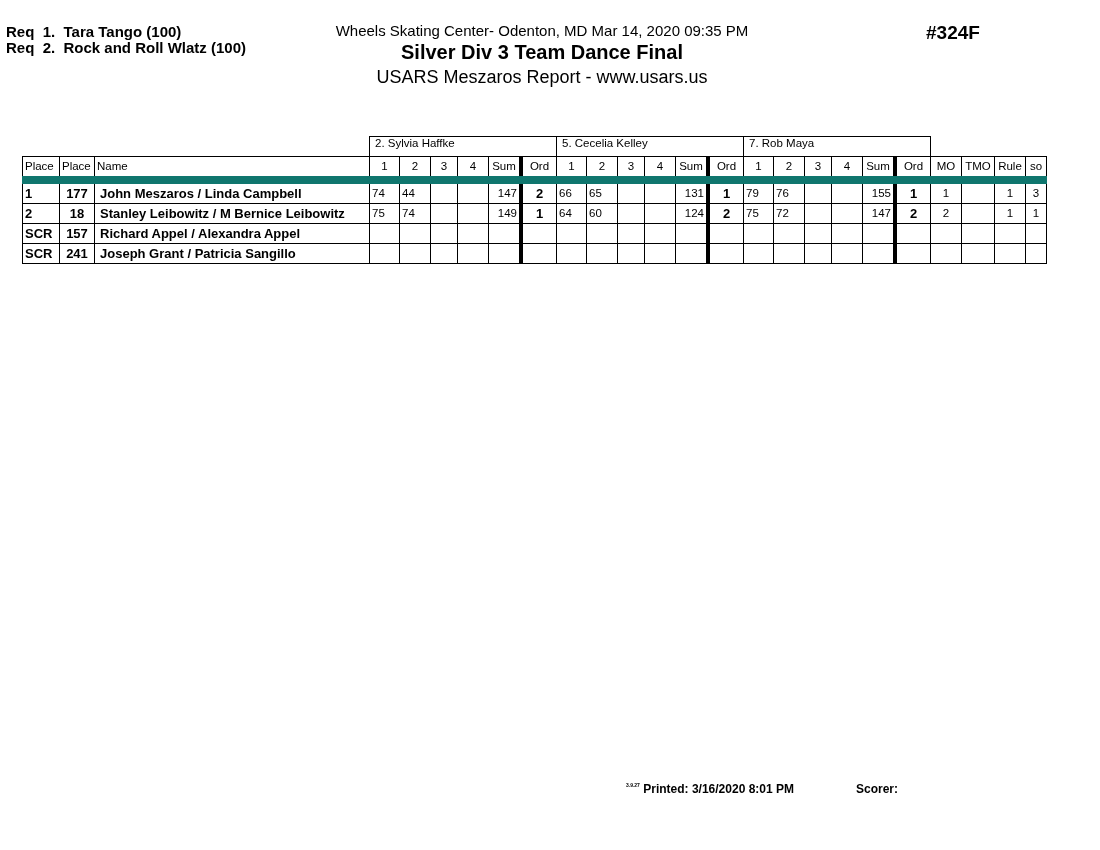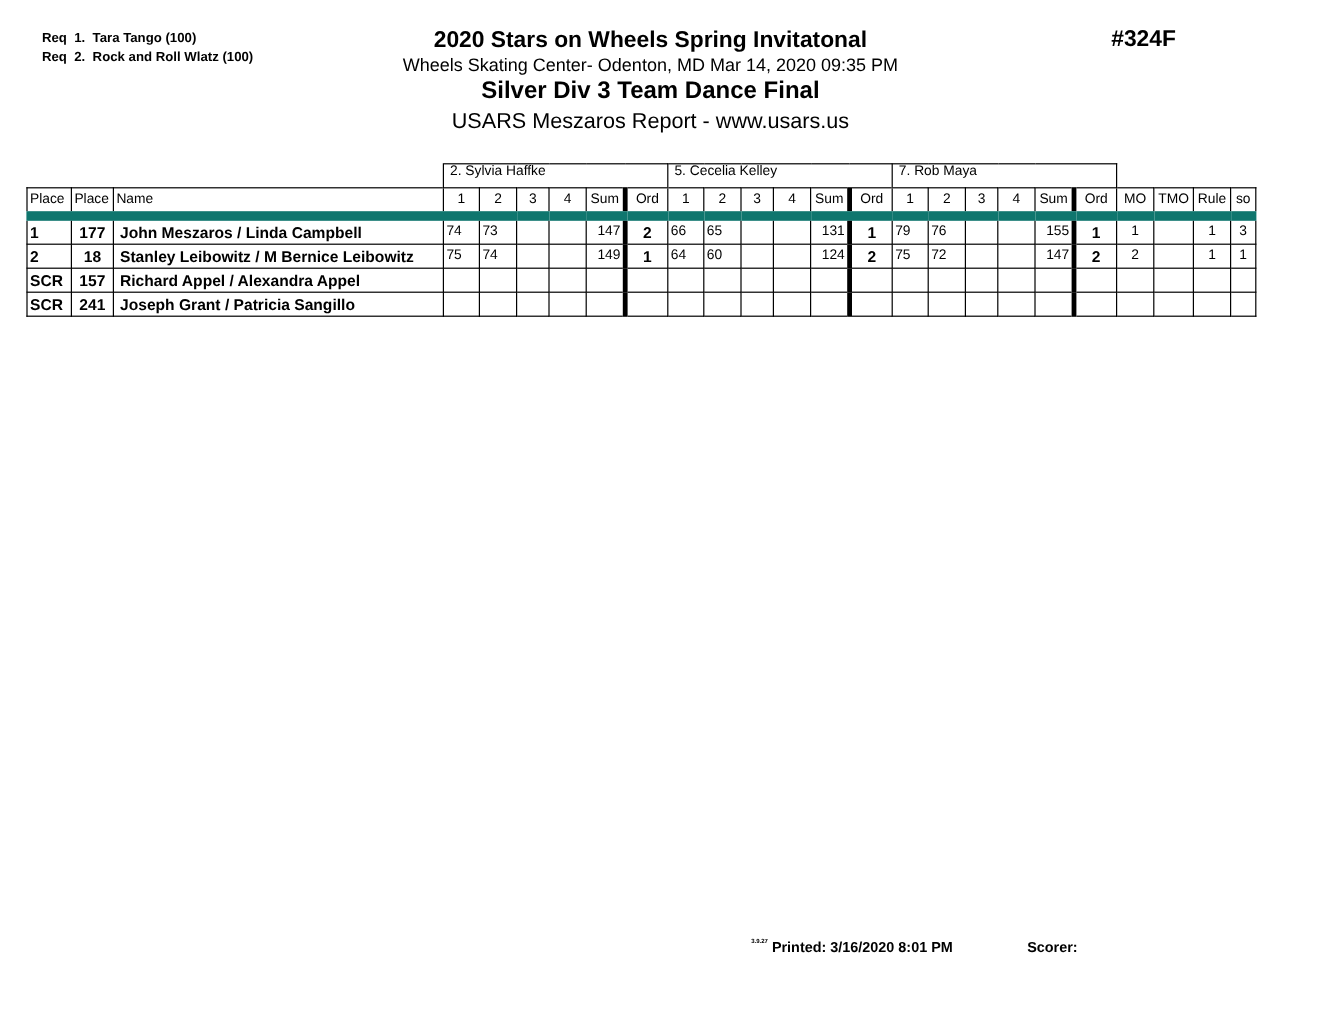--- a/index.html
+++ b/index.html
@@ -1,17 +1,17 @@
 <!DOCTYPE html>
 <html><head>
 <meta charset="utf-8">
 <style>
   html,body{margin:0;padding:0;background:#fff;}
   body{width:1100px;height:850px;position:relative;font-family:"Liberation Sans",sans-serif;color:#000;overflow:hidden;}
-  .req{position:absolute;left:35px;top:24px;font-size:11px;font-weight:bold;line-height:16px;}
+  .req{position:absolute;left:6px;top:24px;font-size:15px;font-weight:bold;line-height:16px;}
   .req div{white-space:pre;}
   .hdr{position:absolute;left:300px;width:484px;top:22px;text-align:center;}
   .t1{font-size:19px;font-weight:bold;line-height:24px;}
   .t2{font-size:15px;line-height:17px;}
   .t3{font-size:20px;font-weight:bold;line-height:26px;}
   .t4{font-size:18px;line-height:24px;}
   .num{position:absolute;left:926px;top:22px;font-size:19px;font-weight:bold;}
   table{position:absolute;left:22px;top:136px;border-collapse:collapse;font-size:11.5px;}
   td{border:1px solid #000;height:19px;padding:0 2px;white-space:nowrap;}
   .judge td.blank{border:none;}
@@ -27,21 +27,20 @@
 </style>
 </head>
 <body>
 
 <div class="req">
   <div>Req  1.  Tara Tango (100)</div>
   <div>Req  2.  Rock and Roll Wlatz (100)</div>
 </div>
 
 <div class="hdr">
-  <div class="t1">2020 Stars on Wheels Spring Invitatonal</div>
   <div class="t2">Wheels Skating Center- Odenton, MD  Mar 14, 2020  09:35 PM</div>
   <div class="t3">Silver Div 3 Team Dance Final</div>
   <div class="t4">USARS Meszaros Report - www.usars.us</div>
 </div>
 <div class="num">#324F</div>
 
 <table>
   <tbody id="tb">
       <tr class="judge">
         <td class="blank" colspan="3" style="border-right:1px solid #000"></td>
@@ -75,21 +74,21 @@
         <td class="c" style="width:26px">MO</td>
         <td class="c" style="width:28px">TMO</td>
         <td class="c" style="width:26px">Rule</td>
         <td class="c" style="width:16px">so</td>
       </tr>
       <tr>
         <td class="b">1</td>
         <td class="b c">177</td>
         <td class="b" style="padding-left:5px">John Meszaros / Linda Campbell</td>
         <td class="">74</td>
-        <td class="">73</td>
+        <td class="">44</td>
         <td class=""></td>
         <td class=""></td>
         <td class="r thick">147</td>
         <td class="c b">2</td>
         <td class="">66</td>
         <td class="">65</td>
         <td class=""></td>
         <td class=""></td>
         <td class="r thick">131</td>
         <td class="c b">1</td>

